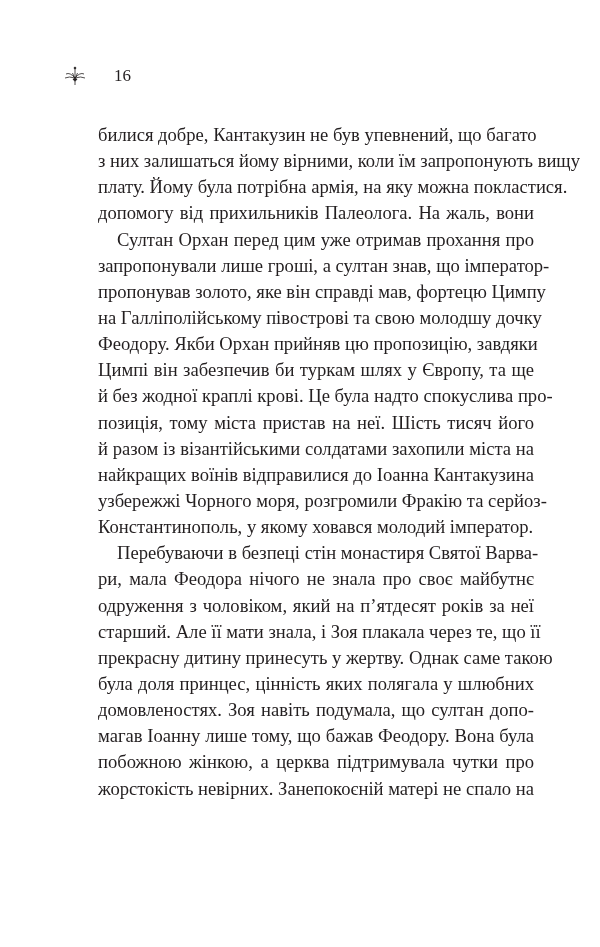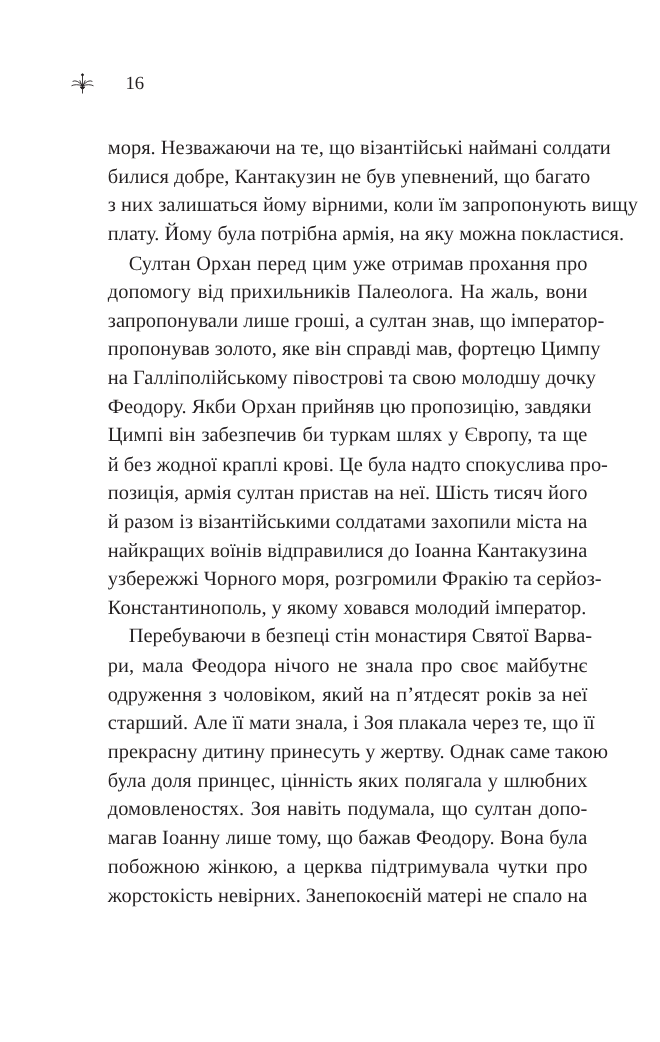--- a/index.html
+++ b/index.html
@@ -36,35 +36,34 @@
           <path d="M11 15 L11 19"></path>
           <circle cx="11" cy="2" r="0.9"></circle>
         </g>
       </svg>
     </span>
     <span class="folio">16</span>
   </div>
 
   <div class="body-text" id="body-text">
       <div>
-        <span class="line">моря. Незважаючи на те, що візантійські наймані солдати</span>
         <span class="line">билися добре, Кантакузин не був упевнений, що багато</span>
         <span class="line">з них залишаться йому вірними, коли їм запропонують вищу</span>
         <span class="line last">плату. Йому була потрібна армія, на яку можна покластися.</span>
       </div>
       <div>
+        <span class="line">допомогу від прихильників Палеолога. На жаль, вони</span>
         <span class="line indent">Султан Орхан перед цим уже отримав прохання про</span>
-        <span class="line">допомогу від прихильників Палеолога. На жаль, вони</span>
         <span class="line">запропонували лише гроші, а султан знав, що імператор-</span>
         <span class="line">пропонував золото, яке він справді мав, фортецю Цимпу</span>
         <span class="line">на Галліполійському півострові та свою молодшу дочку</span>
         <span class="line">Феодору. Якби Орхан прийняв цю пропозицію, завдяки</span>
         <span class="line">Цимпі він забезпечив би туркам шлях у Європу, та ще</span>
         <span class="line">й без жодної краплі крові. Це була надто спокуслива про-</span>
-        <span class="line">позиція, армія султан пристав на неї. Шість тисяч його</span>
+        <span class="line">позиція, тому міста пристав на неї. Шість тисяч його</span>
         <span class="line">й разом із візантійськими солдатами захопили міста на</span>
         <span class="line">найкращих воїнів відправилися до Іоанна Кантакузина</span>
         <span class="line">узбережжі Чорного моря, розгромили Фракію та серйоз-</span>
         <span class="line last">Константинополь, у якому ховався молодий імператор.</span>
       </div>
       <div>
         <span class="line indent">Перебуваючи в безпеці стін монастиря Святої Варва-</span>
         <span class="line">ри, мала Феодора нічого не знала про своє майбутнє</span>
         <span class="line">одруження з чоловіком, який на п’ятдесят років за неї</span>
         <span class="line">старший. Але її мати знала, і Зоя плакала через те, що її</span>

